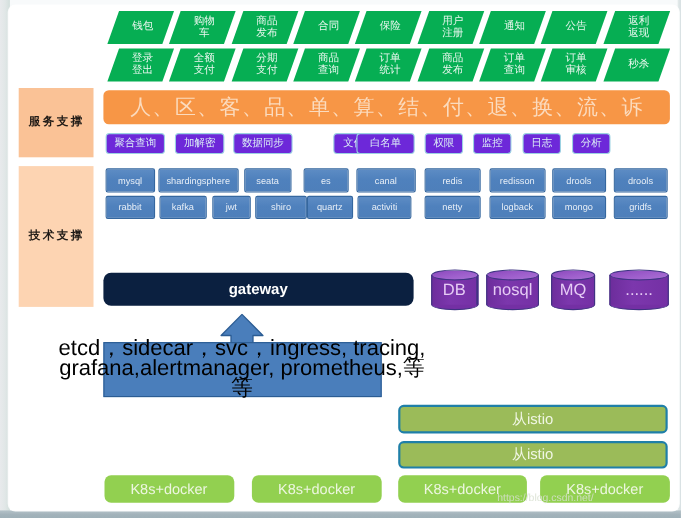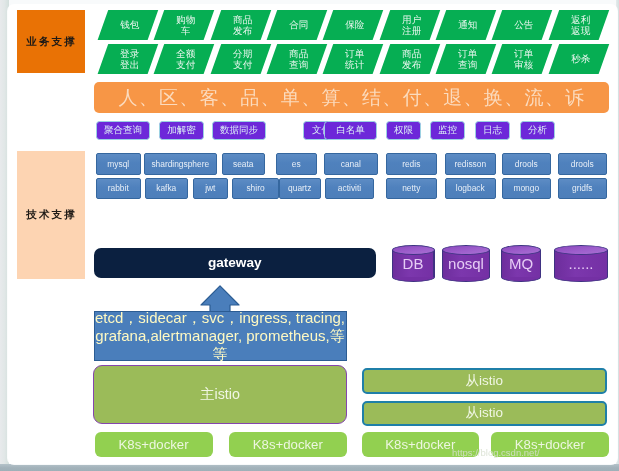--- a/index.html
+++ b/index.html
@@ -50,40 +50,40 @@
   .cyl .top{position:absolute;left:0;right:0;top:0;height:10px;border-radius:50%;
             background:linear-gradient(170deg,#8B48BC 0%,#9E5FCC 55%,#A971D4 100%);border:1.4px solid #3E3583;box-sizing:border-box;z-index:4;}
   .cyl .bot{position:absolute;left:0;right:0;bottom:0;height:10px;border-radius:50%;
             background:#7430A4;border:1.4px solid #3F3282;box-sizing:border-box;z-index:0;}
   .cyl .sideL{position:absolute;left:0;top:5px;bottom:5px;width:1.4px;background:#3F3282;z-index:2;}
   .cyl .sideR{position:absolute;right:0;top:5px;bottom:5px;width:1.4px;background:#3F3282;z-index:2;}
   .cyl .lab{position:absolute;left:0;right:0;top:0;bottom:0;
             display:flex;align-items:center;justify-content:center;
             color:#E6CCF5;font-size:15px;z-index:3;}
 
-  .arrowbox{background:#4A7EBB;border:1.2px solid #2B5C93;color:#fef9c3;
-            font-size:15px;line-height:17.7px;padding:0 2px;}
+  .arrowbox{background:#4A7EBB;border:1.2px solid #2B5C93;color:#000000;
+            font-size:20px;line-height:17.7px;padding:0 2px;}
   .istio-main{background:#9BBB59;border:1.8px solid #8545AE;border-radius:9px;
               color:#F0F6E4;font-size:14.3px;}
   .istio-sub{background:#9BBB59;border:2px solid #1F7FA8;border-radius:5px;
              color:#F0F6E4;font-size:13.5px;}
   .k8s{background:#92D050;border-radius:6px;color:#EDF6E0;font-size:13.2px;}
   .wm1{color:#d8e0d0;font-size:9.5px;opacity:.85;justify-content:flex-start;}
   .wm2{color:#C87A43;font-size:11.8px;font-weight:bold;opacity:.72;
        justify-content:flex-start;letter-spacing:.3px;}
 </style>
 </head>
 <body>
 
 <div id="bgleft"></div>
 <div id="bgright"></div>
 <div id="bgbottom"></div>
 <div id="canvas">
-    <div class="abs ctr seclbl" style="left: 8.5px; top: 4.8px; width: 68px; height: 63.4px; background: rgb(233, 114, 5);">
-      <span>业务支撑</span>
+    <div class="abs ctr seclbl" style="left: 8.5px; top: 75.2px; width: 68px; height: 63.2px; background: rgb(250, 194, 150);">
+      <span>服务支撑</span>
     </div>
     <div class="abs ctr seclbl" style="left: 8.5px; top: 145.5px; width: 68px; height: 128.7px; background: rgb(253, 212, 178);">
       <span>技术支撑</span>
     </div>
     <div class="abs ctr pgram" style="left:95px;top:5.300000000000001px;width:49.5px;height:29.5px;">
       <span>钱包</span>
     </div>
     <div class="abs ctr pgram" style="left:151.35px;top:5.300000000000001px;width:49.5px;height:29.5px;">
       <span>购物
 车</span>
@@ -270,23 +270,20 @@
       <div class="lab">......</div>
     </div>
     <div class="abs" style="left:192px;top:280px;width:40px;height:27px;"><svg width="40" height="27" viewBox="0 0 40 27">
         <path d="M20 0.8 L39 20 L30 20 L30 26.5 L10 26.5 L10 20 L1 20 Z" fill="#4A7EBB" stroke="#2B5C93" stroke-width="1.2" stroke-linejoin="round"></path>
       </svg></div>
     <div class="abs ctr arrowbox" style="left: 85.5px; top: 306.2px; width: 253px; height: 49.7px; flex-direction: column;">
       <div style="white-space:nowrap;">etcd，sidecar，svc，ingress, tracing,</div>
       <div style="white-space:nowrap;">grafana,alertmanager, prometheus,等</div>
       <div style="white-space:nowrap;">等</div>
     </div>
-    <div class="abs ctr istio-main" style="left:85.1px;top:360.3px;width:254px;height:59.1px;">
-      <span>主istio</span>
-    </div>
     <div class="abs ctr istio-sub" style="left:353.5px;top:362.7px;width:245.5px;height:26.7px;">
       <span>从istio</span>
     </div>
     <div class="abs ctr istio-sub" style="left:353.5px;top:395.5px;width:245.5px;height:25.7px;">
       <span>从istio</span>
     </div>
     <div class="abs ctr k8s" style="left:86.6px;top:426.5px;width:118px;height:25.7px;">
       <span>K8s+docker</span>
     </div>
     <div class="abs ctr k8s" style="left:220.8px;top:426.5px;width:118px;height:25.7px;">

